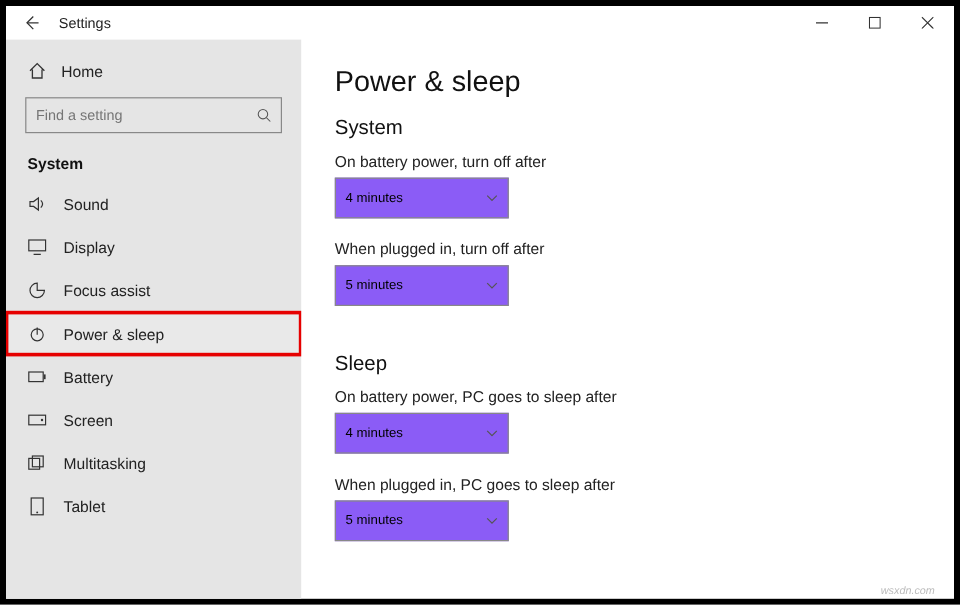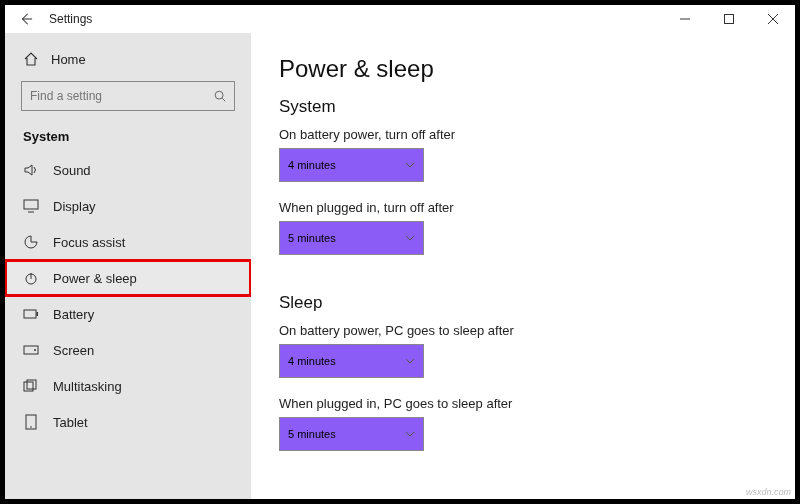--- a/index.html
+++ b/index.html
@@ -27,21 +27,21 @@
   .main { flex: 1; overflow-y: auto; padding: 4px 0 0 28px; position: relative; }
   .main::-webkit-scrollbar { width: 4px; }
   .main::-webkit-scrollbar-thumb { background: #bbb; }
   .page-title { font-size: 24px; font-weight: 400; margin: 18px 0 14px 0; color: #111; }
   .section-title { font-size: 17px; font-weight: 400; margin: 10px 0 10px 0; color: #111; }
   .section-title.save { font-size: 17px; margin-top: 30px; }
   .field-label { font-size: 13px; color: #222; margin-bottom: 6px; }
   .dropdown { width: 145px; height: 30px; border: 1px solid #888; display: flex; align-items: center; justify-content: space-between; padding: 16px 8px; font-size: 11px; margin-bottom: 18px; background: #8b5cf6; }
   .chev { color: #555; }
   .spacer { height: 10px; }
-  .watermark { position: absolute; right: 4px; bottom: 2px; font-size: 9px; color: #bbb; font-style: italic; }
+  .watermark { position: absolute; right: 16px; bottom: 2px; font-size: 9px; color: #bbb; font-style: italic; }
   svg { display: block; }
 </style>
 </head>
 <body>
 
 <div class="window">
 
   <div class="titlebar">
     <div class="tb-left">
       <div class="back-btn">

